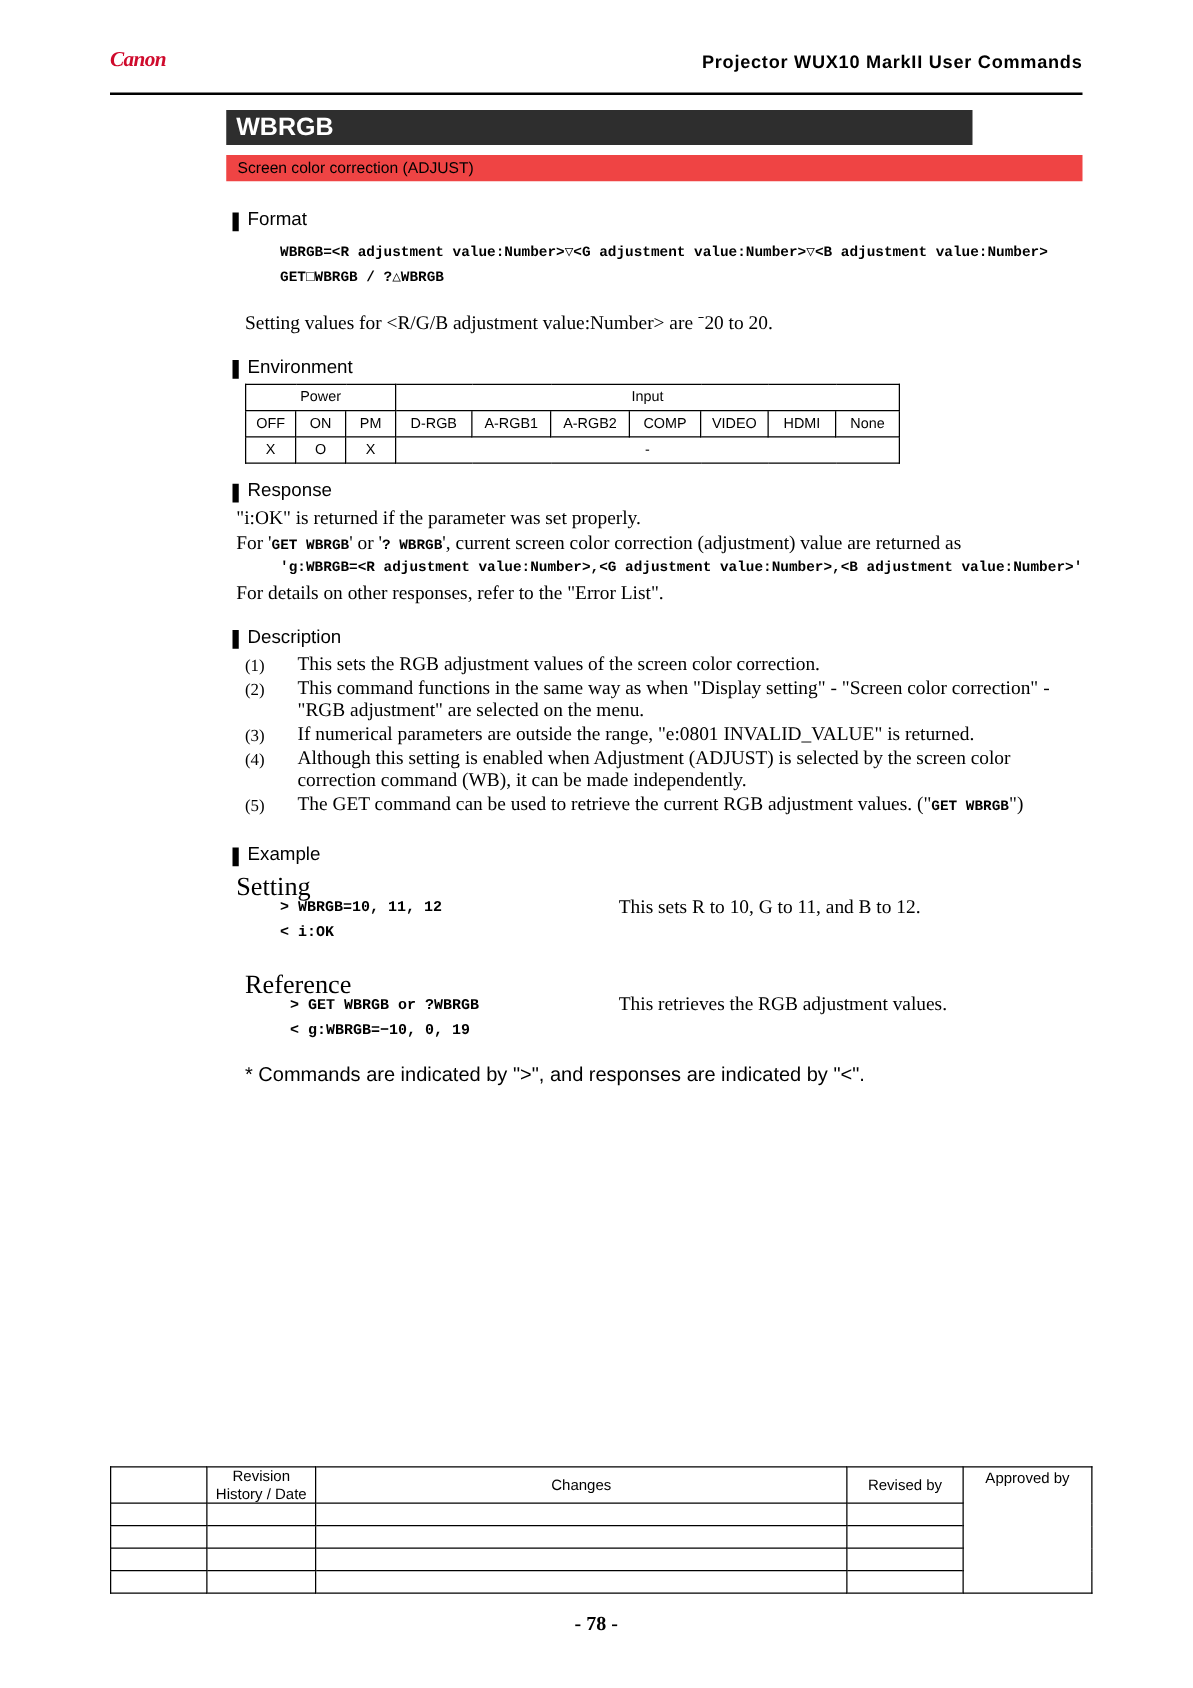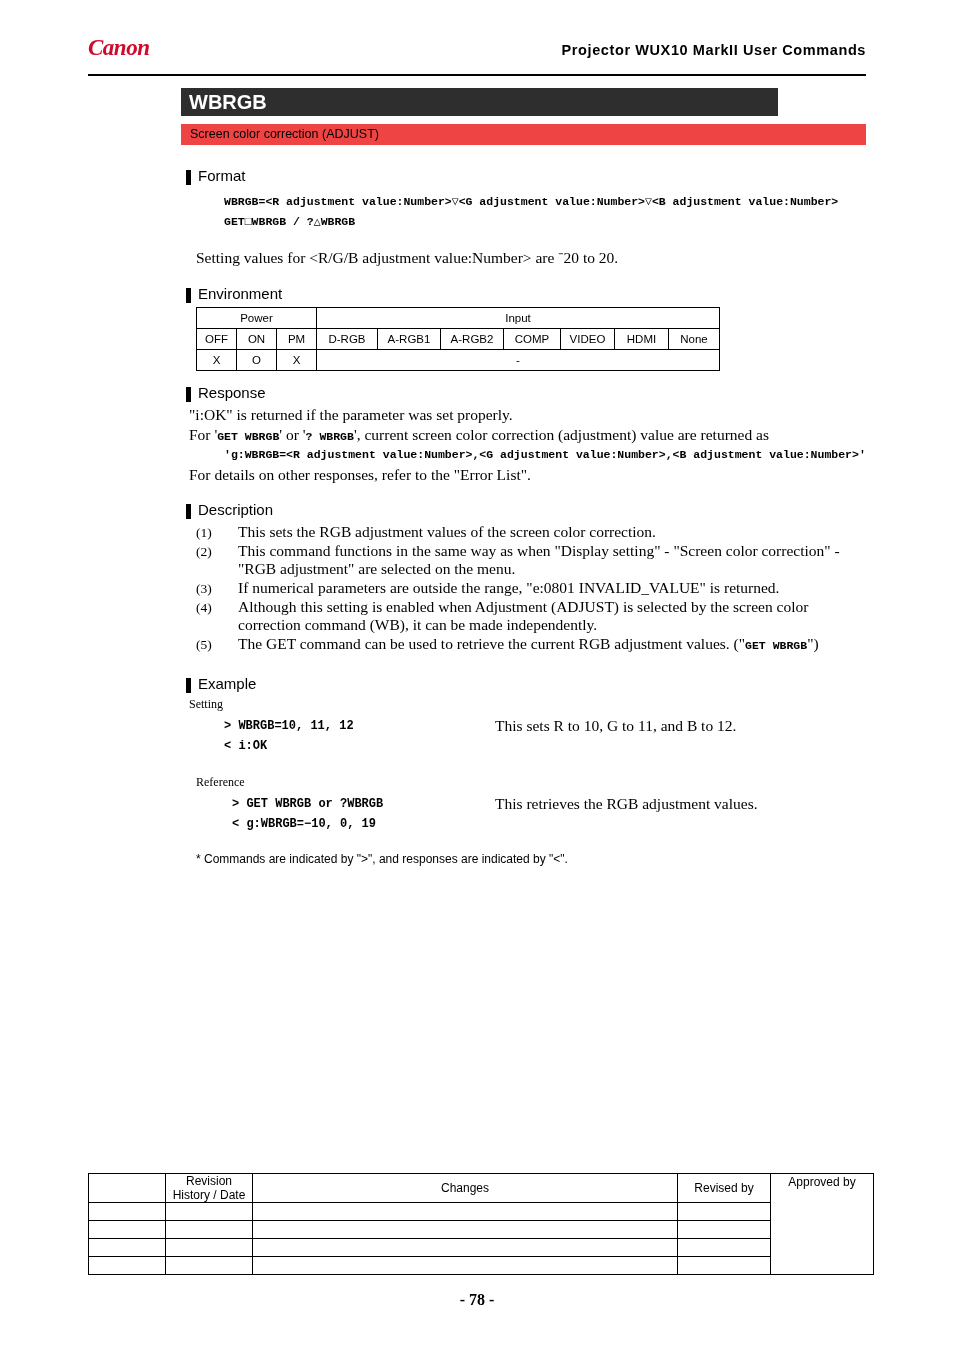--- a/index.html
+++ b/index.html
@@ -29,21 +29,21 @@
   }
   .logo {
     position: absolute;
     left: 0px;
     top: 3px;
     width: 125px;
     height: 30px;
   }
   .logo-text {
     font-family: "Liberation Serif", serif;
-    font-size: 23px;
+    font-size: 17px;
     font-weight: bold;
     font-style: italic;
     color: #cf0a2c;
     letter-spacing: -0.5px;
     line-height: 30px;
   }
   .hdr-title {
     position: absolute;
     right: 0px;
     top: 12px;
@@ -162,39 +162,39 @@
   .desc-text .code {
     font-family: "Liberation Mono", monospace;
     font-size: 11.5px;
     font-weight: bold;
   }
 
   
   .ex-label {
     position: absolute;
     font-family: "Liberation Serif", serif;
-    font-size: 12px;
+    font-size: 21px;
   }
   .ex-code {
     position: absolute;
     font-family: "Liberation Mono", monospace;
     font-size: 12px;
     font-weight: bold;
   }
   .ex-desc {
     position: absolute;
     font-family: "Liberation Serif", serif;
     font-size: 15.5px;
   }
   .footnote {
     position: absolute;
     left: 196px;
     top: 852px;
     font-family: "Liberation Sans", sans-serif;
-    font-size: 12px;
+    font-size: 16px;
   }
 
   
   .rev-table {
     position: absolute;
     left: 88px;
     top: 1173px;
     border-collapse: collapse;
     font-family: "Liberation Sans", sans-serif;
     font-size: 12px;

